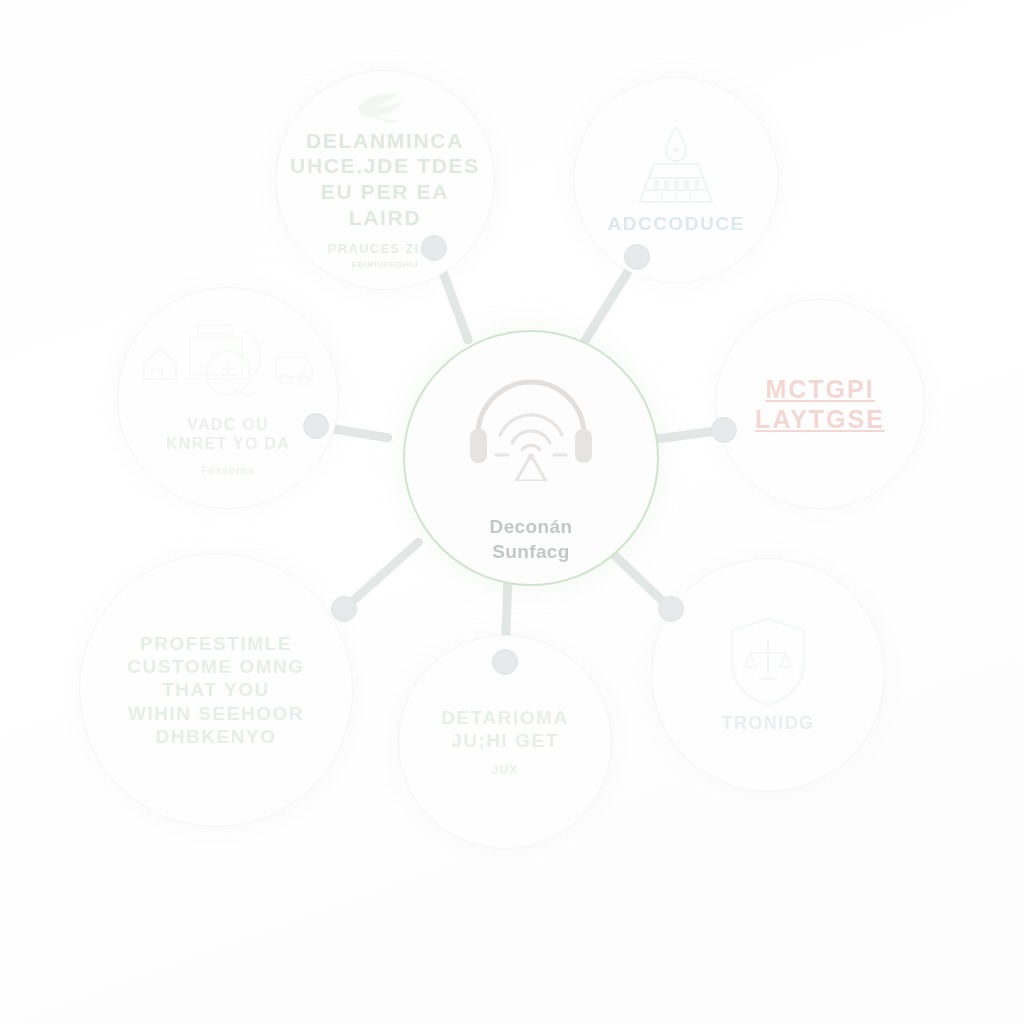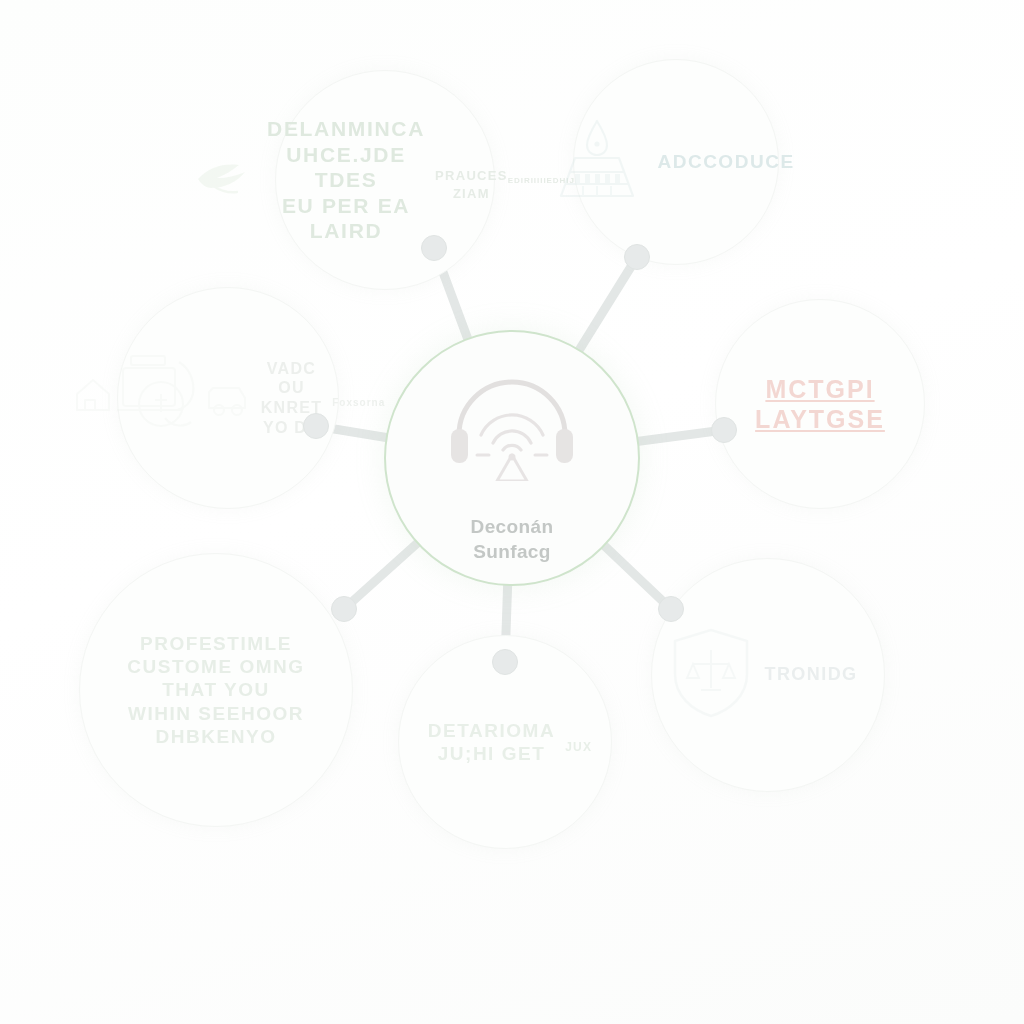--- a/index.html
+++ b/index.html
@@ -24,20 +24,21 @@
     width: 1024px;
     height: 1024px;
   }
 
   
   .node {
     position: absolute;
     border-radius: 50%;
     box-sizing: border-box;
     display: flex;
+    flex-direction: column;
     align-items: center;
     justify-content: center;
     text-align: center;
     background: #fdfefd;
     border: 1px solid #f4f6f4;
     box-shadow: 0 0 18px rgba(200, 210, 200, 0.10);
   }
   .node-icon {
     opacity: 0.30;
     margin-bottom: 4px;
@@ -119,21 +120,21 @@
         <div class="node-icon"><svg width="62" height="34" viewBox="0 0 62 34">
             <path d="M3 18 C14 6 28 2 44 4 C36 10 30 14 22 17 C32 17 40 15 50 11 C42 21 30 27 16 27 C11 27 6 23 3 18 Z" fill="#dcead9"></path>
             <path d="M20 26 C26 30 34 32 42 31" fill="none" stroke="#dcead9" stroke-width="2.4" stroke-linecap="round"></path>
           </svg></div>
         <div class="node-label" style="font-size: 21px; color: rgb(223, 233, 223);">DELANMINCA
 UHCE.JDE TDES
 EU PER EA LAIRD</div>
         <div class="node-sub" style="font-size: 13px; color: rgb(230, 236, 230);">PRAUCES ZIAM</div>
         <div class="node-sub2" style="font-size: 8px; color: rgb(230, 236, 230);">EDIRIIIIIEDHIJ</div>
       </div>
-      <div class="node" style="left: 573px; top: 59px; width: 206px; height: 206px;">
+      <div class="node" style="left: 573px; top: 77px; width: 206px; height: 206px;">
         <div class="node-icon"><svg width="100" height="84" viewBox="0 0 100 84">
             <g fill="none" stroke="#d7e6e6" stroke-width="2.2" stroke-linejoin="round">
               <path d="M50 3 C44 13 40 21 40 27 C40 33 44 37 50 37 C56 37 60 33 60 27 C60 21 56 13 50 3 Z"></path>
               <path d="M28 40 L72 40 L86 78 L14 78 Z"></path>
               <path d="M18 66 L82 66"></path>
               <path d="M22 54 L78 54"></path>
             </g>
             <circle cx="50" cy="26" r="2.6" fill="#d7e6e6"></circle>
             <g fill="#dbe9e9">
               <rect x="28" y="56" width="5" height="9"></rect>
@@ -195,21 +196,21 @@
               <path d="M25 38 L61 38"></path>
               <path d="M25 38 L19 52 L31 52 Z"></path>
               <path d="M61 38 L55 52 L67 52 Z"></path>
               <path d="M33 64 L53 64"></path>
             </g>
           </svg></div>
         <div class="node-label" style="font-size: 18px; color: rgb(234, 238, 238);">TRONIDG</div>
       </div>
     </div>
 
-  <div id="hub" style="left: 384px; top: 330px; width: 256px; height: 256px; border-color: rgb(207, 228, 204); background: rgb(252, 253, 252); gap: 20px;">
+  <div id="hub" style="left: 403px; top: 330px; width: 256px; height: 256px; border-color: rgb(207, 228, 204); background: rgb(252, 253, 252); gap: 20px;">
     <div id="hub-icon">
       <svg width="150" height="130" viewBox="0 0 150 130" xmlns="http://www.w3.org/2000/svg">
         <g fill="none" stroke="#c4bdbd" stroke-width="5" stroke-linecap="round">
           <path d="M22 84 A53 53 0 0 1 128 84"></path>
         </g>
         <rect x="14" y="78" width="17" height="34" rx="8" fill="#cdc6c6"></rect>
         <rect x="119" y="78" width="17" height="34" rx="8" fill="#cdc6c6"></rect>
         <g fill="none" stroke="#cfc8c8" stroke-width="3.2" stroke-linecap="round">
           <path d="M44 84 A34 34 0 0 1 106 84"></path>
           <path d="M56 92 A21 21 0 0 1 94 92"></path>

